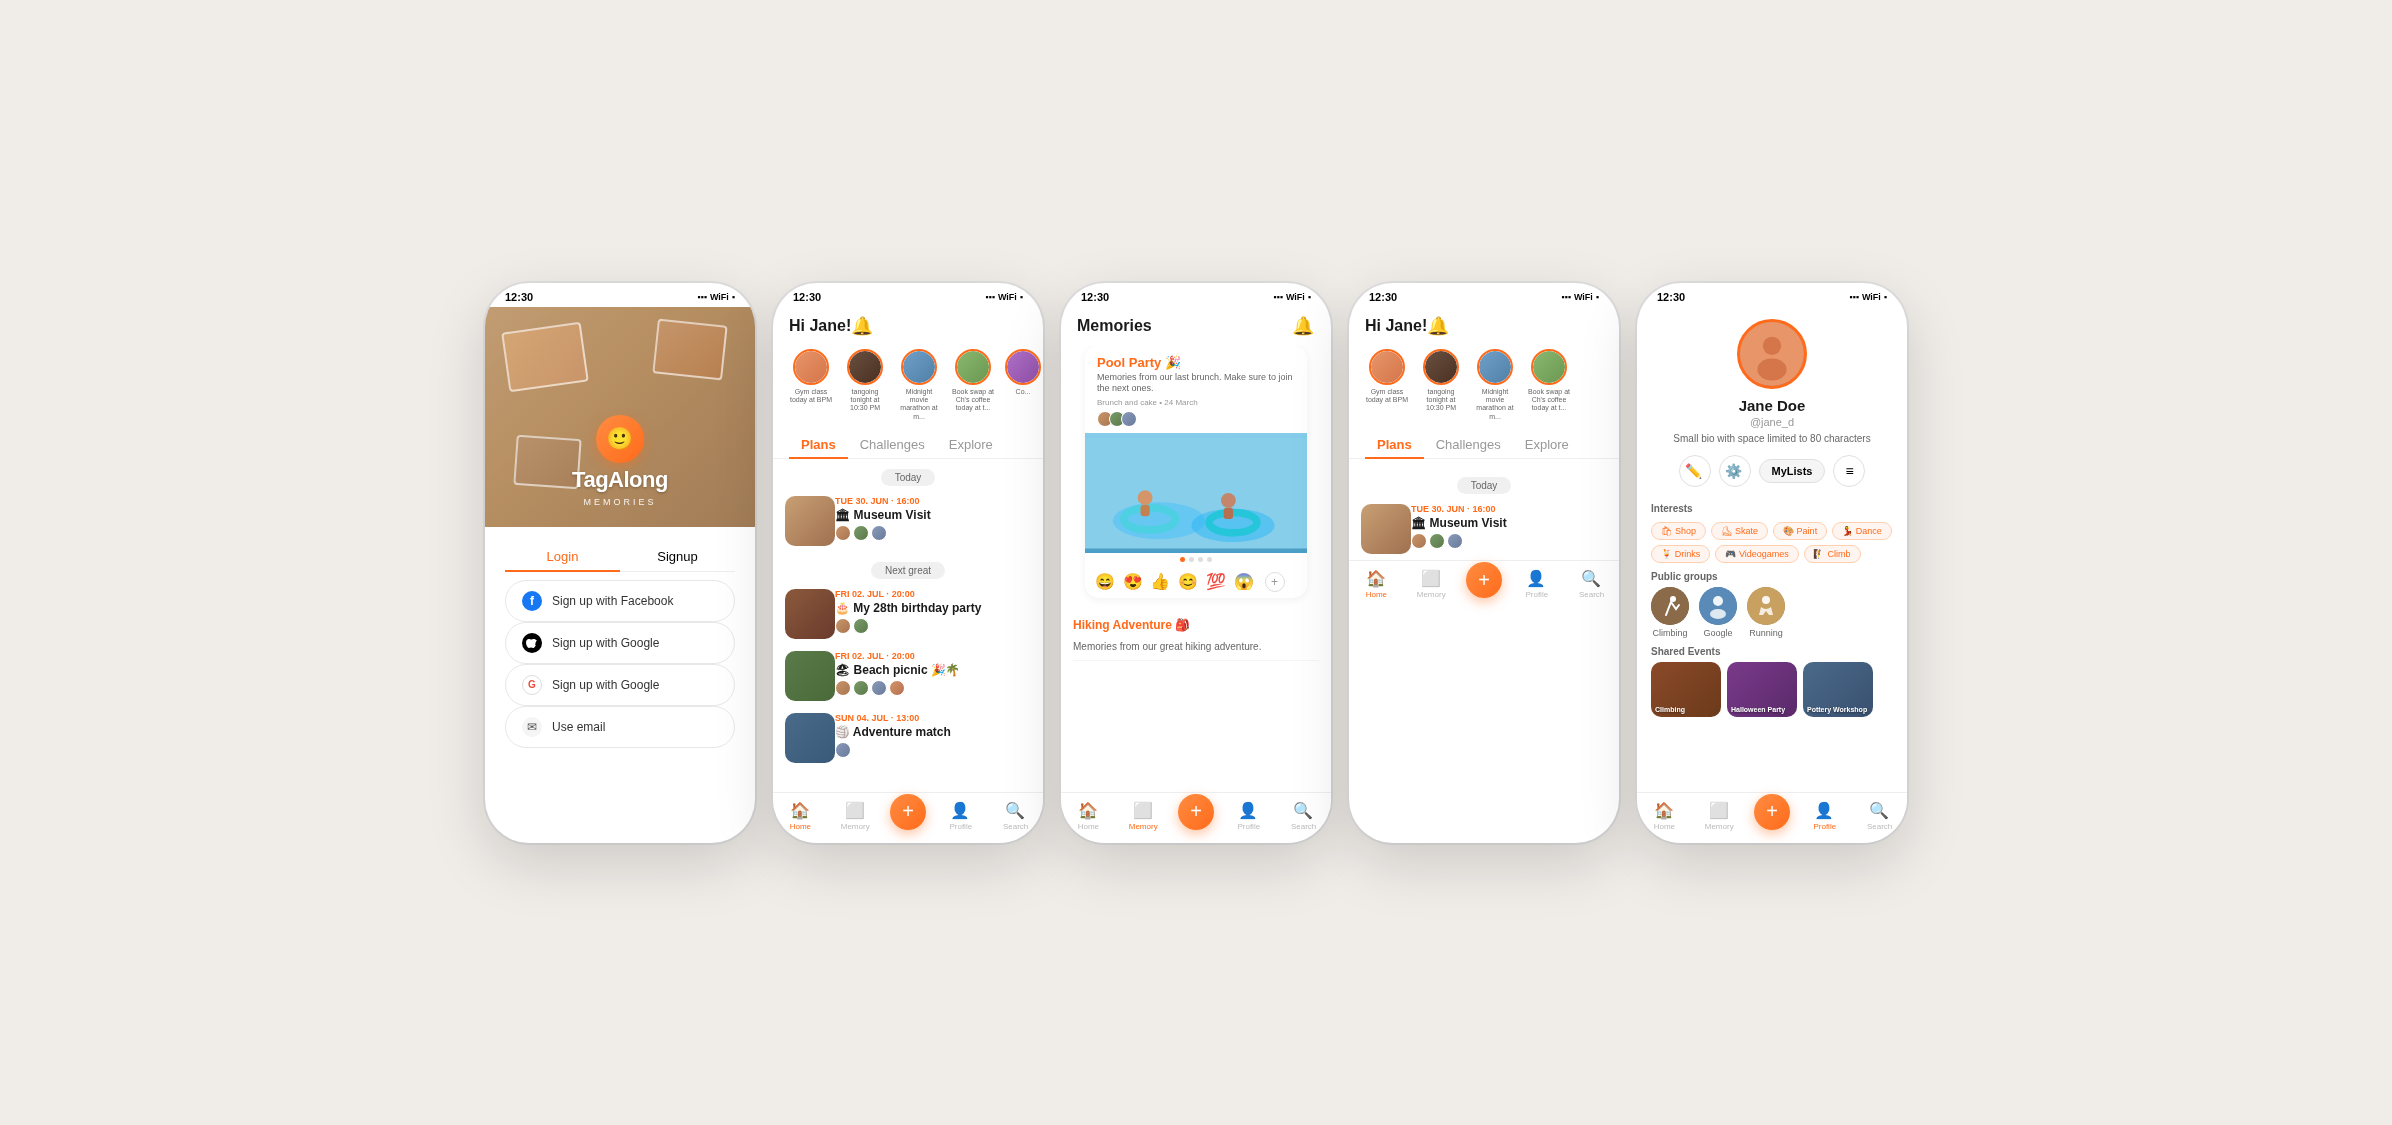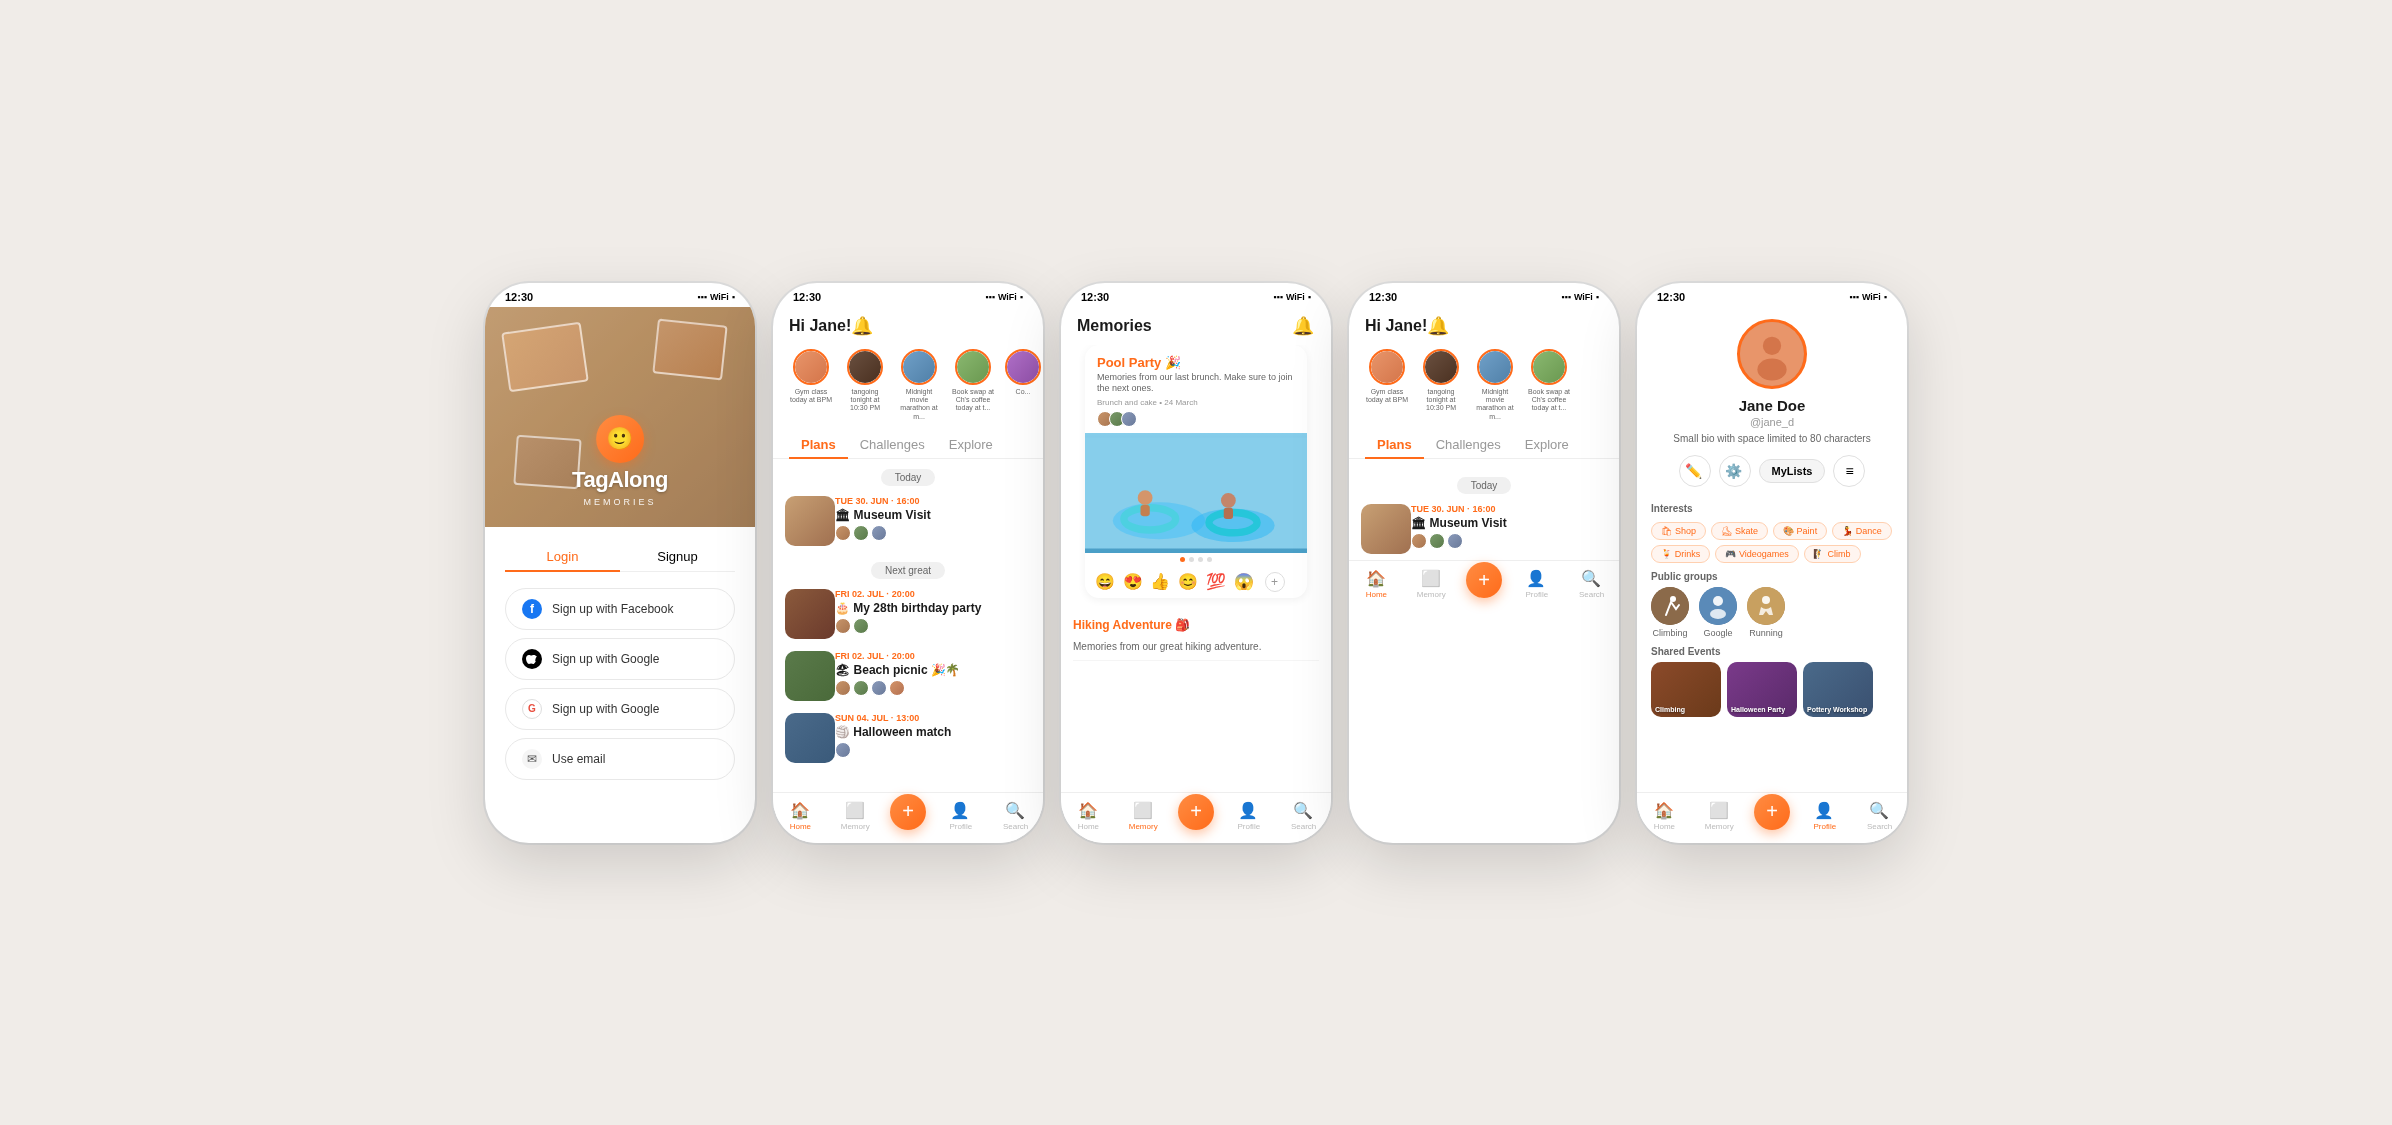--- a/index.html
+++ b/index.html
@@ -119,21 +119,20 @@
       font-size: 9px;
       color: rgba(255,255,255,0.9);
       letter-spacing: 3px;
       font-weight: 500;
     }
     .login-section {
       flex: 1;
       padding: 16px 20px;
       display: flex;
       flex-direction: column;
-      gap: 8px;
       overflow-y: auto;
     }
     .auth-tabs {
       display: flex;
       margin-bottom: 8px;
       border-bottom: 1px solid #eee;
     }
     .auth-tab {
       flex: 1;
       text-align: center;
@@ -746,21 +745,21 @@
               <div class="attendee-dot attendee-dot-2"></div>
               <div class="attendee-dot attendee-dot-3"></div>
               <div class="attendee-dot" style="background:linear-gradient(135deg,#d4956a,#b47050);"></div>
             </div>
           </div>
         </div>
         <div class="event-item">
           <div class="event-img event-img-4"></div>
           <div class="event-details">
             <div class="event-date">SUN 04. JUL · 13:00</div>
-            <div class="event-name">🏐 Halloween match</div>
+            <div class="event-name">🏐 Adventure match</div>
             <div class="event-attendees">
               <div class="attendee-dot attendee-dot-3"></div>
             </div>
           </div>
         </div>
       </div>
       <div class="bottom-nav">
         <div class="nav-item">
           <span class="nav-icon active">🏠</span>
           <span class="nav-label active">Home</span>

